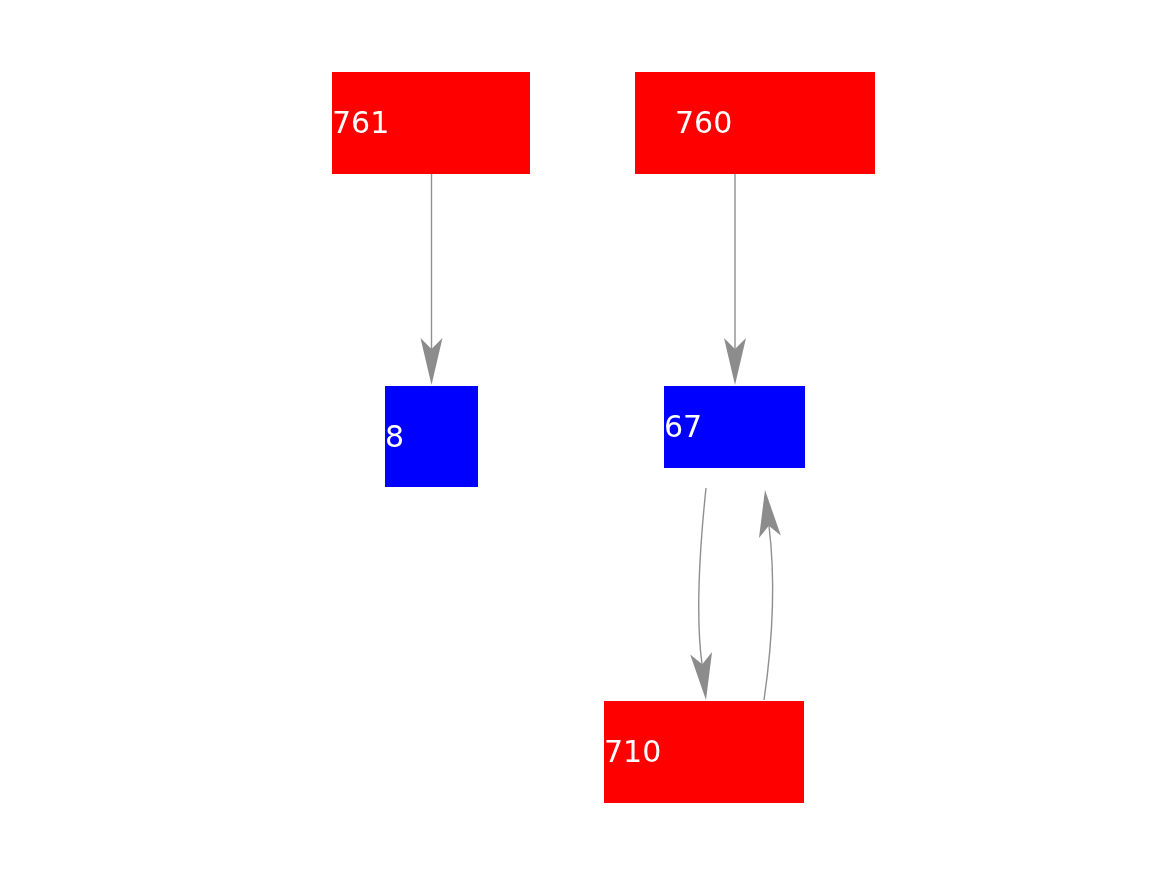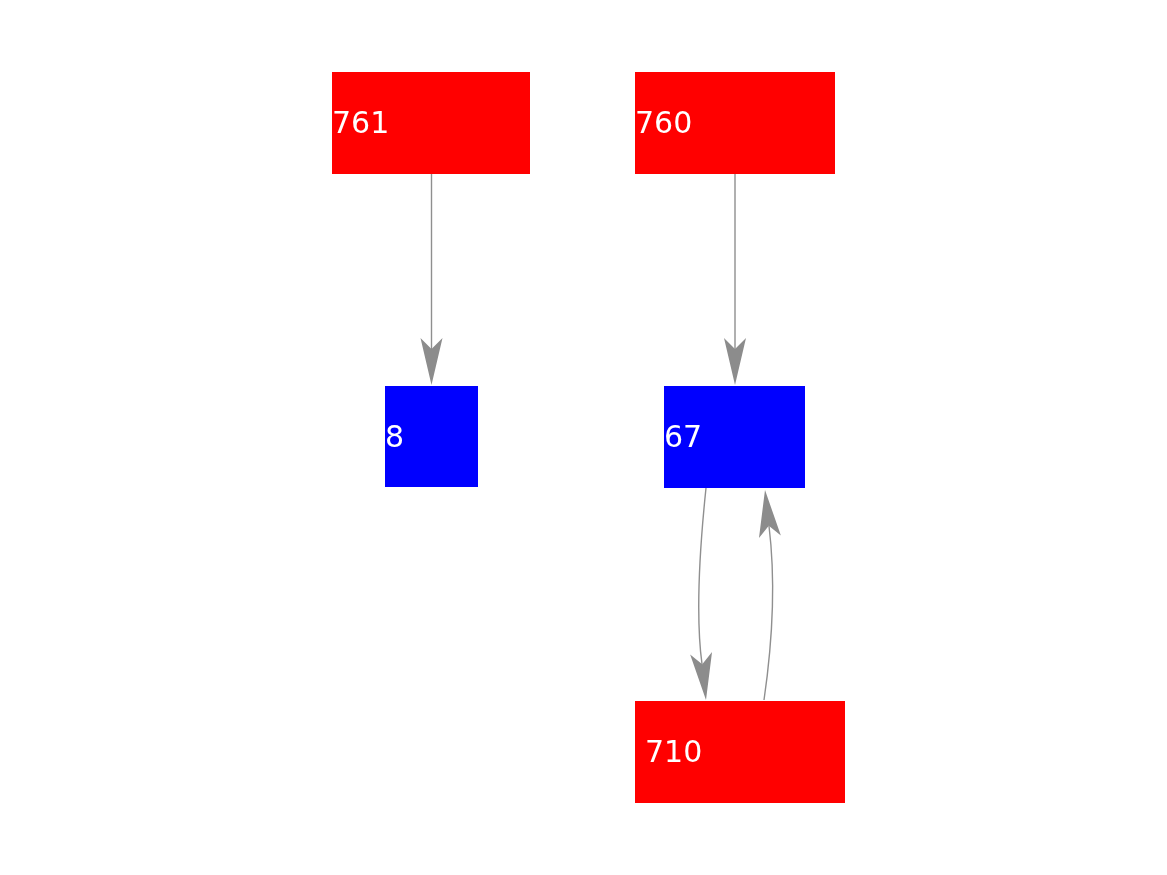--- a/index.html
+++ b/index.html
@@ -38,24 +38,24 @@
     justify-content: flex-start;
     color: #ffffff;
     font-size: 30px;
     line-height: 1;
     user-select: none;
   }
   .node-red { background: #ff0000; }
   .node-blue { background: #0000ff; }
 
   .node-761 { left: 332px; top: 72px;  width: 198px; height: 102px; }
-  .node-760 { left: 635px; top: 72px;  width: 200px; height: 102px; }
+  .node-760 { left: 635px; top: 72px;  width: 200px; height: 102px; padding-left: 40px; }
   .node-8   { left: 385px; top: 386px; width: 93px;  height: 101px; }
-  .node-67  { left: 664px; top: 386px; width: 141px; height: 102px; }
-  .node-710 { left: 635px; top: 701px; width: 200px; height: 102px; padding-left: 10px; }
+  .node-67  { left: 664px; top: 386px; width: 141px; height: 82px; }
+  .node-710 { left: 604px; top: 701px; width: 200px; height: 102px; }
 </style>
 </head>
 <body>
 
 <div class="canvas">
 
   <svg class="edges-layer" width="1167" height="875" viewBox="0 0 1167 875" xmlns="http://www.w3.org/2000/svg">
 
     <path class="edge-line" d="M431.5 174 V350"></path>
     <polygon class="edge-arrowhead" points="0,0 -11,-47 0,-36 11,-47" transform="translate(431.5,385)"></polygon>

